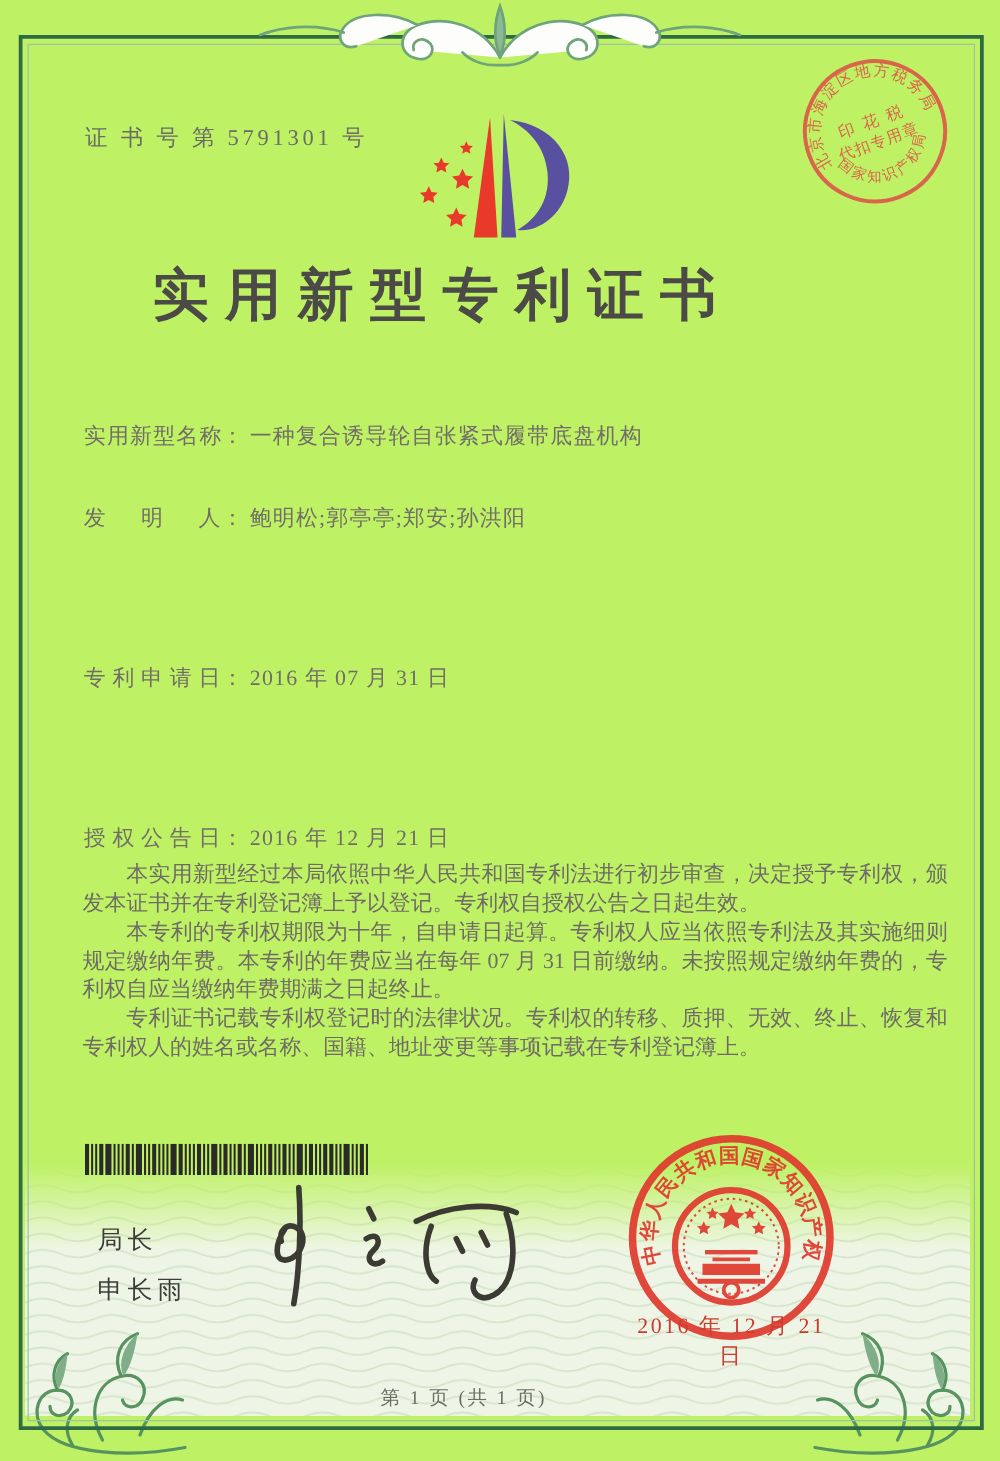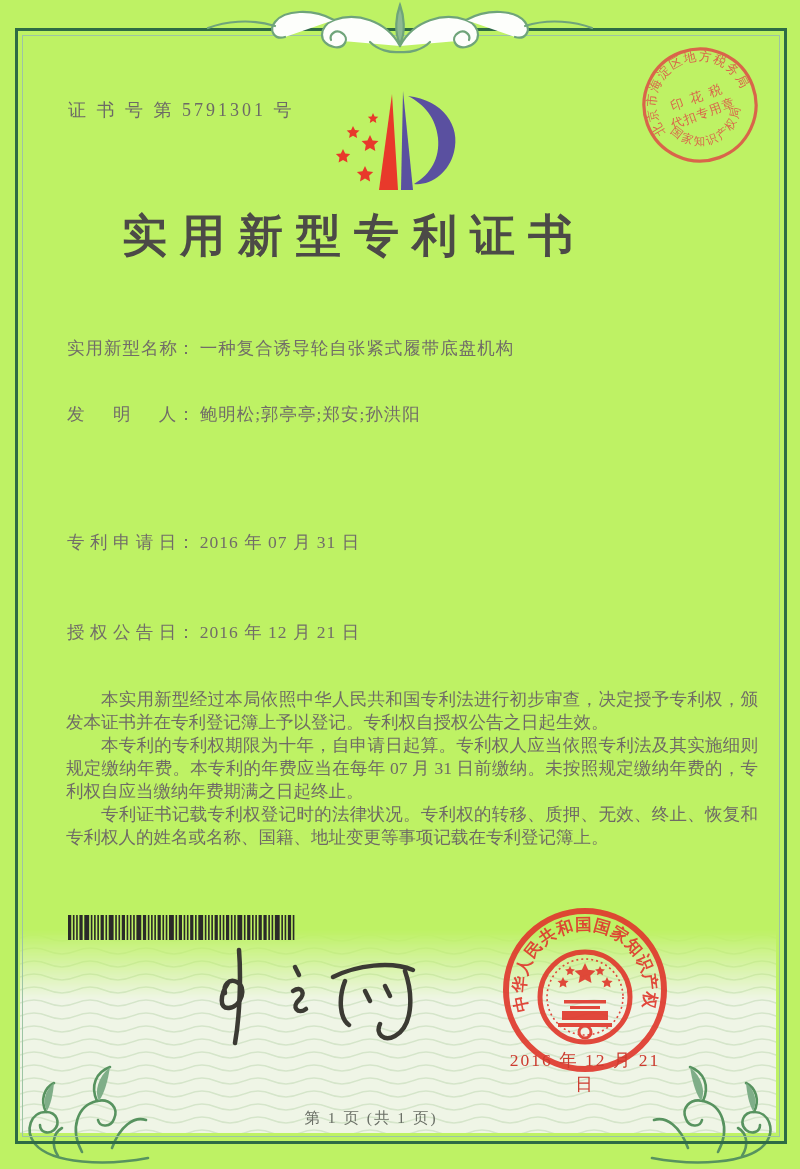--- a/index.html
+++ b/index.html
@@ -145,21 +145,21 @@
 
   <div class="field-row" style="top:336px">
     <span class="flabel">实用新型名称</span><span class="fcolon">：</span><span>一种复合诱导轮自张紧式履带底盘机构</span>
   </div>
   <div class="field-row" style="top:402px">
     <span class="flabel">发明人</span><span class="fcolon">：</span><span>鲍明松;郭亭亭;郑安;孙洪阳</span>
   </div>
   <div class="field-row" style="top:530px">
     <span class="flabel">专利申请日</span><span class="fcolon">：</span><span>2016 年 07 月 31 日</span>
   </div>
-  <div class="field-row" style="top:620px">
+  <div class="field-row" style="top:658px">
     <span class="flabel">授权公告日</span><span class="fcolon">：</span><span>2016 年 12 月 21 日</span>
   </div>
 
   <div class="body-text">
     <p>本实用新型经过本局依照中华人民共和国专利法进行初步审查，决定授予专利权，颁发本证书并在专利登记簿上予以登记。专利权自授权公告之日起生效。</p>
     <p>本专利的专利权期限为十年，自申请日起算。专利权人应当依照专利法及其实施细则规定缴纳年费。本专利的年费应当在每年 07 月 31 日前缴纳。未按照规定缴纳年费的，专利权自应当缴纳年费期满之日起终止。</p>
     <p>专利证书记载专利权登记时的法律状况。专利权的转移、质押、无效、终止、恢复和专利权人的姓名或名称、国籍、地址变更等事项记载在专利登记簿上。</p>
   </div>
 
   <svg class="barcode" id="barcode-svg" preserveAspectRatio="none" viewBox="0 0 140 24">
@@ -214,20 +214,24 @@
       <rect x="120" y="0" width="2" height="24" fill="#2a2a28"></rect>
       <rect x="123" y="0" width="1" height="24" fill="#2a2a28"></rect>
       <rect x="125" y="0" width="1" height="24" fill="#2a2a28"></rect>
       <rect x="127" y="0" width="3" height="24" fill="#2a2a28"></rect>
       <rect x="131" y="0" width="1" height="24" fill="#2a2a28"></rect>
       <rect x="133" y="0" width="1" height="24" fill="#2a2a28"></rect>
       <rect x="135" y="0" width="2" height="24" fill="#2a2a28"></rect>
       <rect x="138" y="0" width="1" height="24" fill="#2a2a28"></rect>
     </svg>
 
+  <div class="signer">
+    <div>局长</div>
+    <div>申长雨</div>
+  </div>
 
   <svg class="signature-svg" viewBox="0 0 250 120">
     <g fill="none" stroke="#3b3a33" stroke-width="4.5" stroke-linecap="round" stroke-linejoin="round">
       <path d="M33,48 C25,60 24,74 34,73 C47,71 52,52 42,47 C34,43 28,50 30,58"></path>
       <path d="M44,15 C46,40 45,80 40,108"></path>
       <path d="M100,32 L104,40"></path>
       <path d="M98,56 C107,50 111,59 104,65 C96,72 103,80 111,74"></path>
       <path d="M138,42 C162,30 196,26 218,35"></path>
       <path d="M150,46 C143,64 145,84 154,90"></path>
       <path d="M210,36 C219,62 217,92 200,101 C189,107 180,99 185,89"></path>

